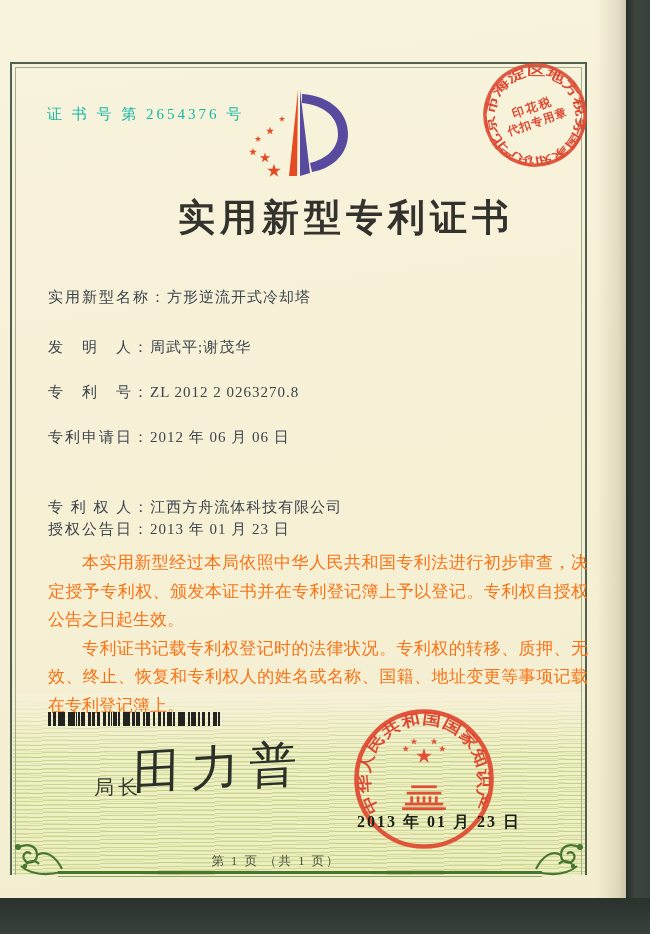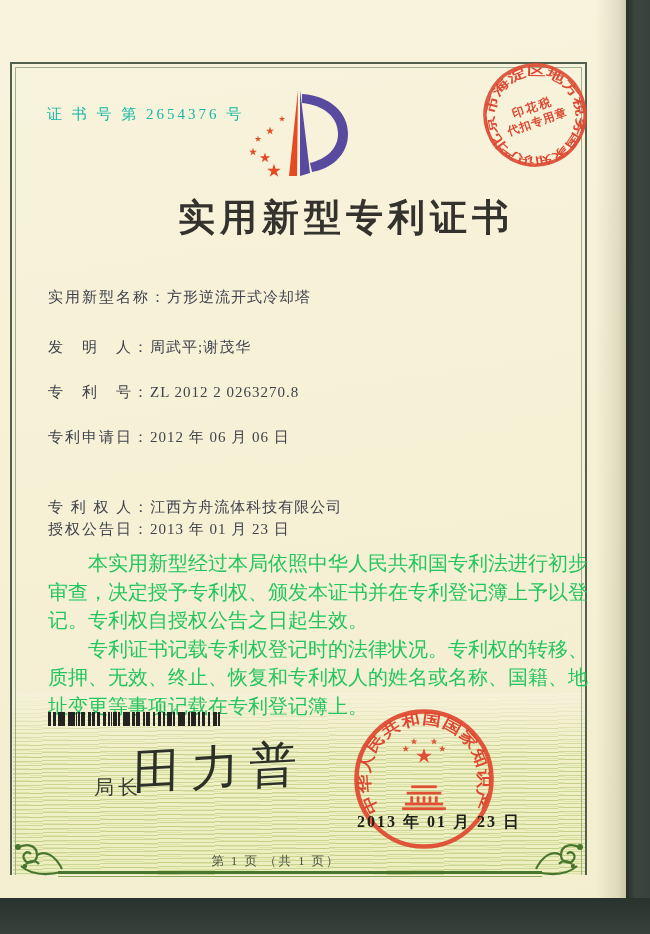--- a/index.html
+++ b/index.html
@@ -64,21 +64,21 @@
     white-space:nowrap; font-size:37px; font-weight:600;
     letter-spacing:5px; color:#33322d;margin-left:48px;
   }
   .field-row {
     position:absolute; left:48px; width:520px;
     font-size:15px; color:#3e434d; letter-spacing:1px; white-space:nowrap;
   }
   .field-row .lbl { letter-spacing:2px; }
   .body-text {
     position:absolute; left:48px; top:549px; width:540px;
-    font-size:20px; line-height:28.5px; color:#22c55e;
+    font-size:17px; line-height:28.5px; color:#f97316;
     text-align:justify;
     font-family:Liberation Serif, serif;
   }
   .body-text p { text-indent:2em; }
   
   .barcode {
     position:absolute; left:48px; top:712px; width:174px; height:14px;
     background-image:
       repeating-linear-gradient(90deg,#23241f 0 2px,transparent 2px 5px),
       repeating-linear-gradient(90deg,#23241f 0 1px,transparent 1px 7px),

